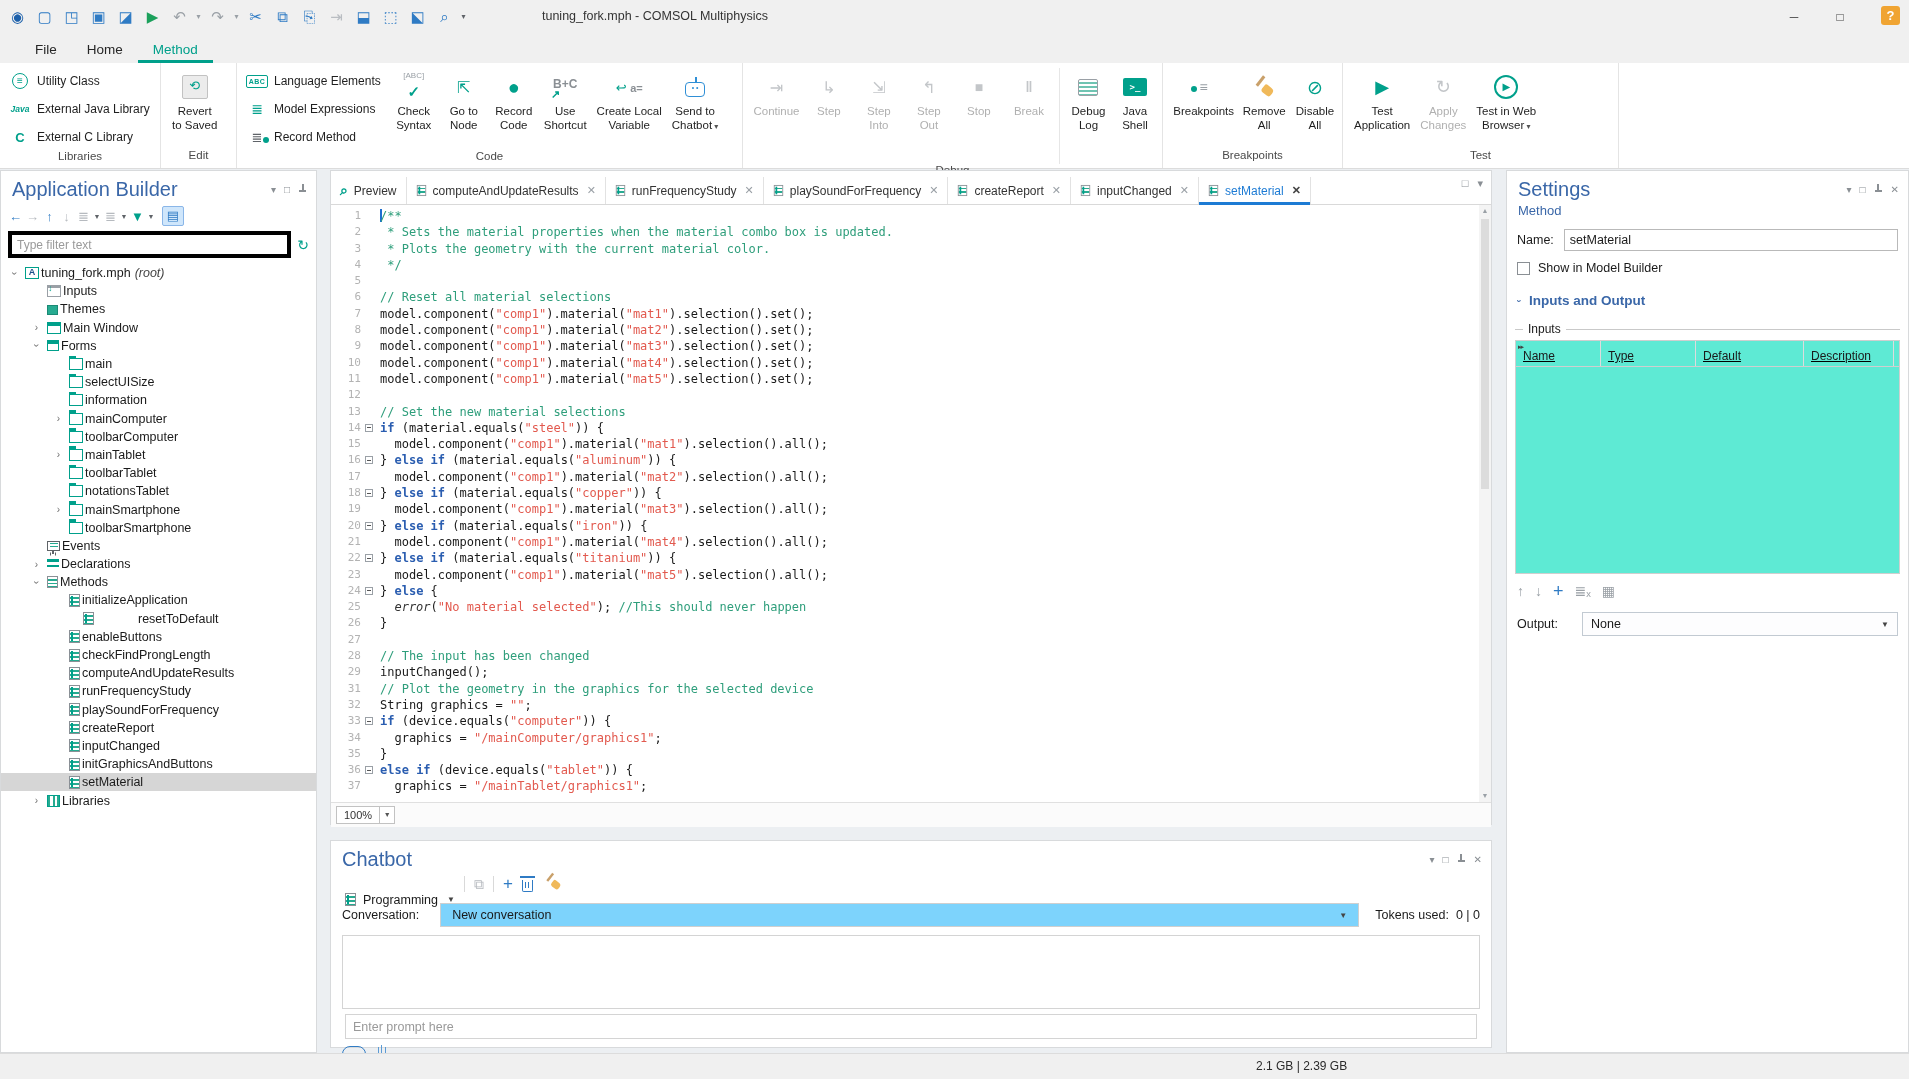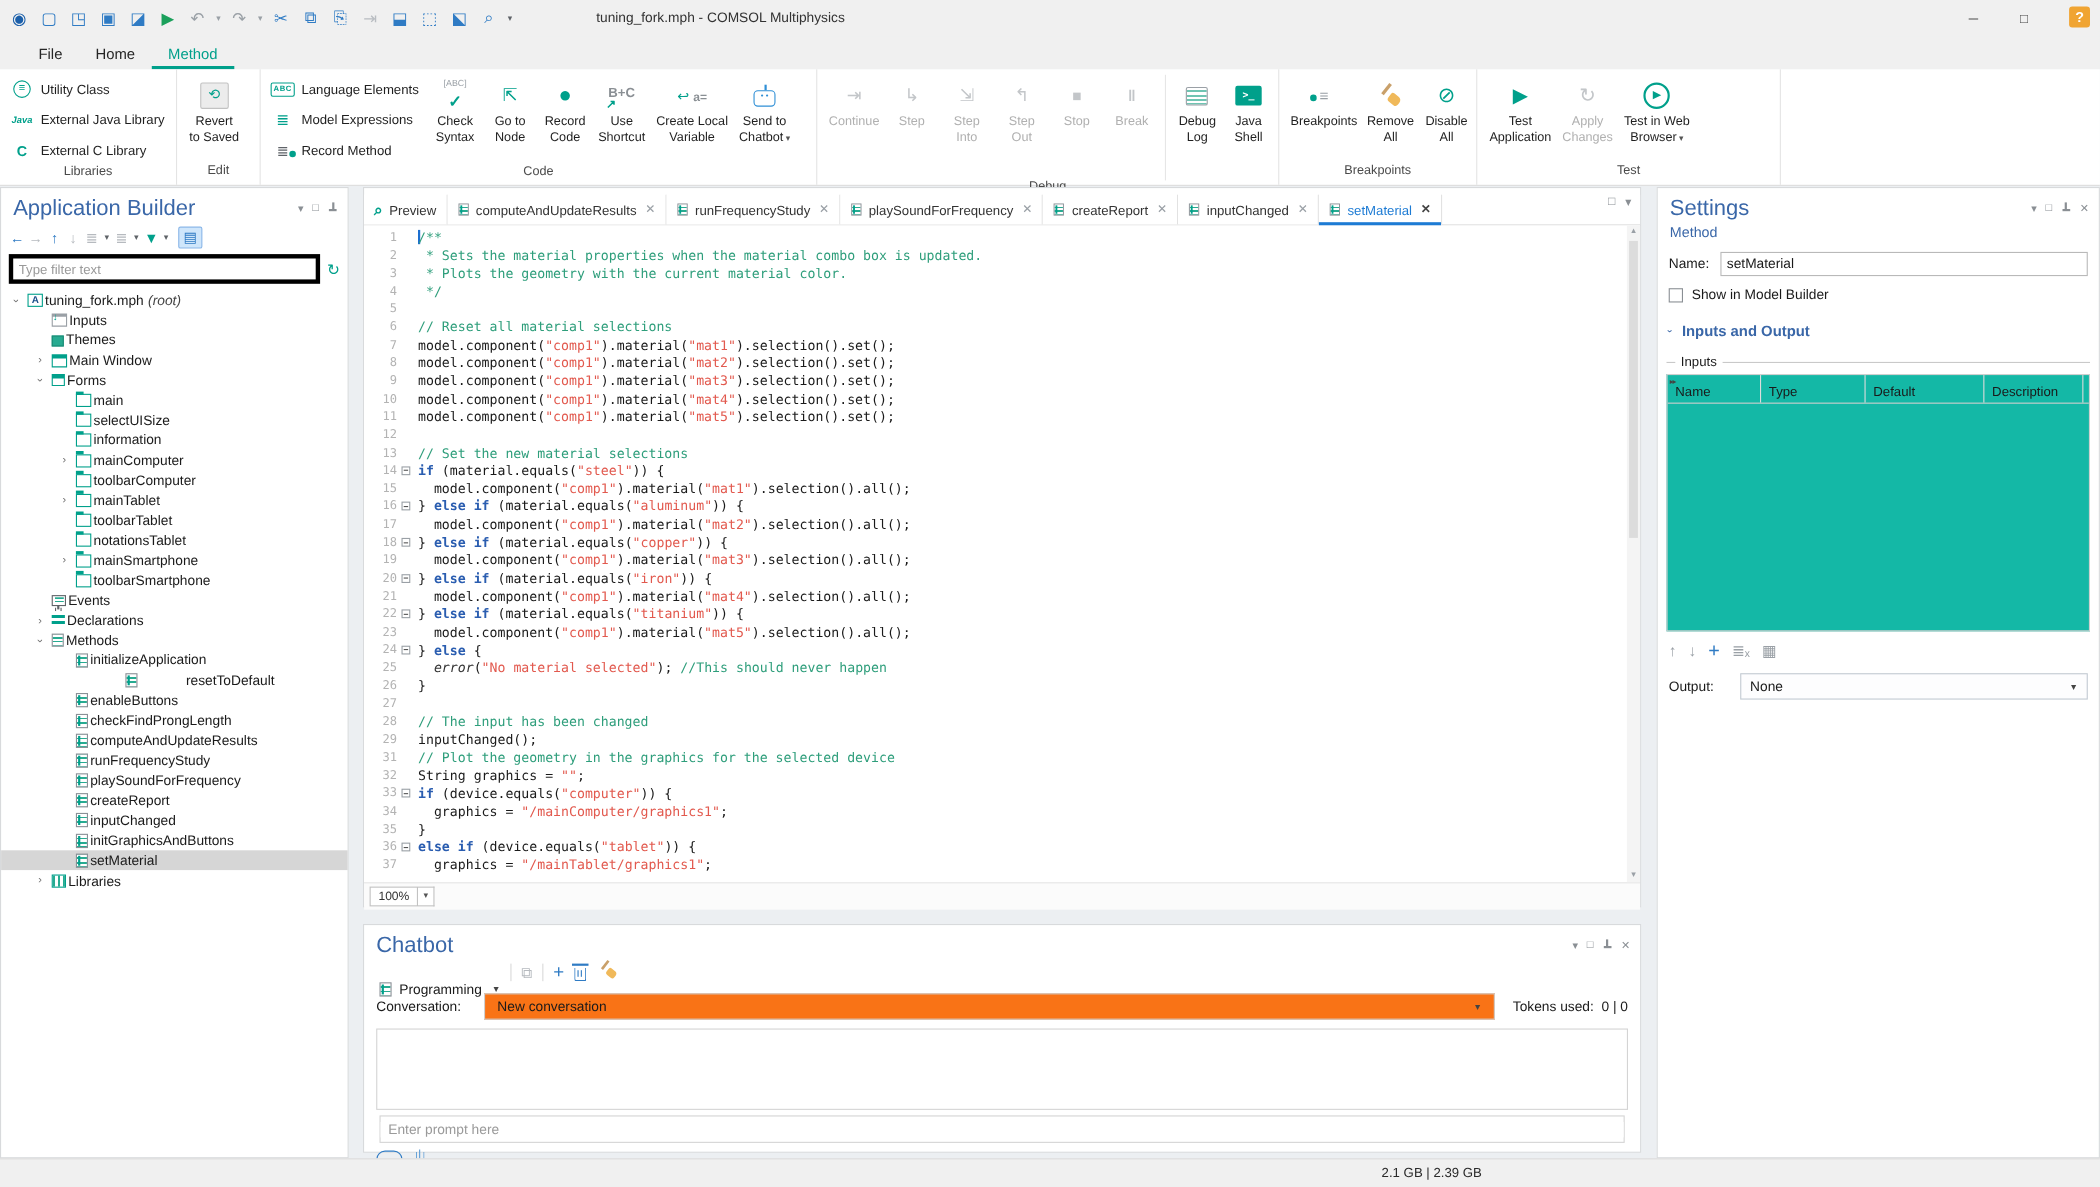--- a/index.html
+++ b/index.html
@@ -155,41 +155,41 @@
   .s-row{display:flex;align-items:center;margin:10px 10px 0;}
   .s-lbl{font-size:12.5px;color:#1a1a1a;margin-right:10px;white-space:nowrap;}
   .s-input{flex:1;height:20px;border:1px solid #b9b9b9;font-size:12.5px;padding:0 5px;color:#1a1a1a;outline:none;font-family:"Liberation Sans",sans-serif;}
   .s-check{width:13px;height:13px;border:1px solid #8a8f94;background:#fff;margin-right:8px;flex:none;box-sizing:border-box;}
   .s-section{display:flex;align-items:center;margin:18px 10px 0;color:#3a67a8;font-size:13.5px;font-weight:bold;}
   .s-seccaret{margin-right:9px;font-size:9px;transform:rotate(90deg);display:inline-block;}
   .s-fieldset{margin:14px 8px 0;}
   .s-legend{font-size:12px;color:#1a1a1a;display:flex;align-items:center;margin-bottom:4px;}
   .s-legend::before{content:"";width:8px;height:1px;background:#c9c9c9;margin-right:5px;}
   .s-legend::after{content:"";flex:1;height:1px;background:#c9c9c9;margin-left:5px;}
-  .s-table{border:1px solid #cfcfcf;height:232px;background:#14b8a6;position:relative;overflow:hidden;}
+  .s-table{border:1px solid #cfcfcf;height:232px;background:#5eead4;position:relative;overflow:hidden;text-decoration:underline;}
   .s-th{display:flex;border-bottom:1px solid #cfcfcf;height:25px;position:relative;}
   .s-thc{border-right:1px solid #dcdcdc;font-size:12px;color:#1a1a1a;display:flex;align-items:flex-end;padding:0 0 3px 7px;box-sizing:border-box;overflow:hidden;white-space:nowrap;flex:none;}
   .s-mark{position:absolute;left:2px;top:2px;font-size:7px;color:#444;letter-spacing:-1px;}
   .s-tbtns{display:flex;align-items:center;gap:11px;margin:9px 10px 0;font-size:14px;}
   .s-tbtns .g{color:#9aa0a6;}.s-tbtns .b{color:#2f7bc4;font-size:18px;line-height:14px;}
   .s-outrow{display:flex;align-items:center;margin:13px 10px 0;}
   .s-dd{flex:1;height:22px;border:1px solid #c2cad2;background:#fdfdfe;display:flex;align-items:center;font-size:12.5px;color:#1a1a1a;padding:0 8px;margin-left:14px;}
   .dda{margin-left:auto;font-size:8px;color:#444;}
 
   
   #chatbot{left:330px;top:840px;width:1162px;height:208px;}
   .cb-toolbar{display:flex;align-items:center;padding:1px 11px 0;gap:9px;height:24px;}
   .cb-mode{display:flex;align-items:center;gap:7px;font-size:12.5px;color:#1a1a1a;margin-top:31px;}
   .cb-sep{width:1px;height:16px;background:#d9d9d9;}
   .cb-ic{font-size:14px;}
   .i-trash{width:11px;height:12px;border:1.5px solid #2f7bc4;border-top:none;border-radius:0 0 2px 2px;position:relative;margin-top:3px;box-sizing:border-box;display:inline-block;}
   .i-trash::before{content:"";position:absolute;top:-3.5px;left:-3px;right:-3px;height:1.5px;background:#2f7bc4;}
   .i-trash::after{content:"";position:absolute;top:2px;left:2px;width:1.5px;height:6px;background:#2f7bc4;box-shadow:3px 0 0 #2f7bc4;}
   .cb-row{display:flex;align-items:center;margin:7px 11px 0;}
-  .cb-dd{flex:1;height:22px;border:1px solid #cfcfcf;background:#f97316;display:flex;align-items:center;padding:0 11px;font-size:12.5px;margin-left:11px;color:#1a1a1a;}
+  .cb-dd{flex:1;height:22px;border:1px solid #cfcfcf;background:#7dd3fc;display:flex;align-items:center;padding:0 11px;font-size:12.5px;margin-left:11px;color:#1a1a1a;}
   .cb-tokens{margin-left:16px;font-size:12.5px;color:#1a1a1a;white-space:nowrap;}
   .cb-box{margin:8px 11px 0;height:72px;border:1px solid #d4d4d4;background:#fff;}
   .cb-prompt{margin:5px 14px 0;height:23px;border:1px solid #d4d4d4;display:flex;align-items:center;}
   .cb-prompt input{border:none;outline:none;flex:1;font-size:12.5px;padding:0 7px;color:#333;font-family:"Liberation Sans",sans-serif;}
   .cb-prompt input::placeholder{color:#9a9a9a;}
   .cb-actions{display:flex;align-items:center;gap:12px;margin:7px 11px;}
   .i-send{width:24px;height:16px;border:1.5px solid #2f7bc4;border-radius:8px;color:#2f7bc4;font-size:11px;line-height:15px;text-align:center;box-sizing:border-box;}
   .i-clip{width:8px;height:14px;border:1.5px solid #5b9bd5;border-top:none;border-radius:0 0 5px 5px;position:relative;display:inline-block;box-sizing:border-box;}
   .i-clip::before{content:"";position:absolute;left:1.5px;top:-2px;width:1.5px;height:10px;background:#5b9bd5;}
 
@@ -568,21 +568,21 @@
         <div class="trow" style="padding-left: 28px;">
           <span class="tarrow e">›</span>
           <span class="ti ti-methods"></span>
           <span class="tlabel">Methods</span>
         </div>
         <div class="trow" style="padding-left: 50px;">
           <span class="tarrow"></span>
           <span class="ti ti-method"></span>
           <span class="tlabel">initializeApplication</span>
         </div>
-        <div class="trow" style="padding-left: 53px; gap: 42px;">
+        <div class="trow" style="padding-left: 22px; gap: 42px;">
           <span class="tarrow"></span>
           <span class="ti ti-method"></span>
           <span class="tlabel">resetToDefault</span>
         </div>
         <div class="trow" style="padding-left: 50px;">
           <span class="tarrow"></span>
           <span class="ti ti-method"></span>
           <span class="tlabel">enableButtons</span>
         </div>
         <div class="trow" style="padding-left: 50px;">

